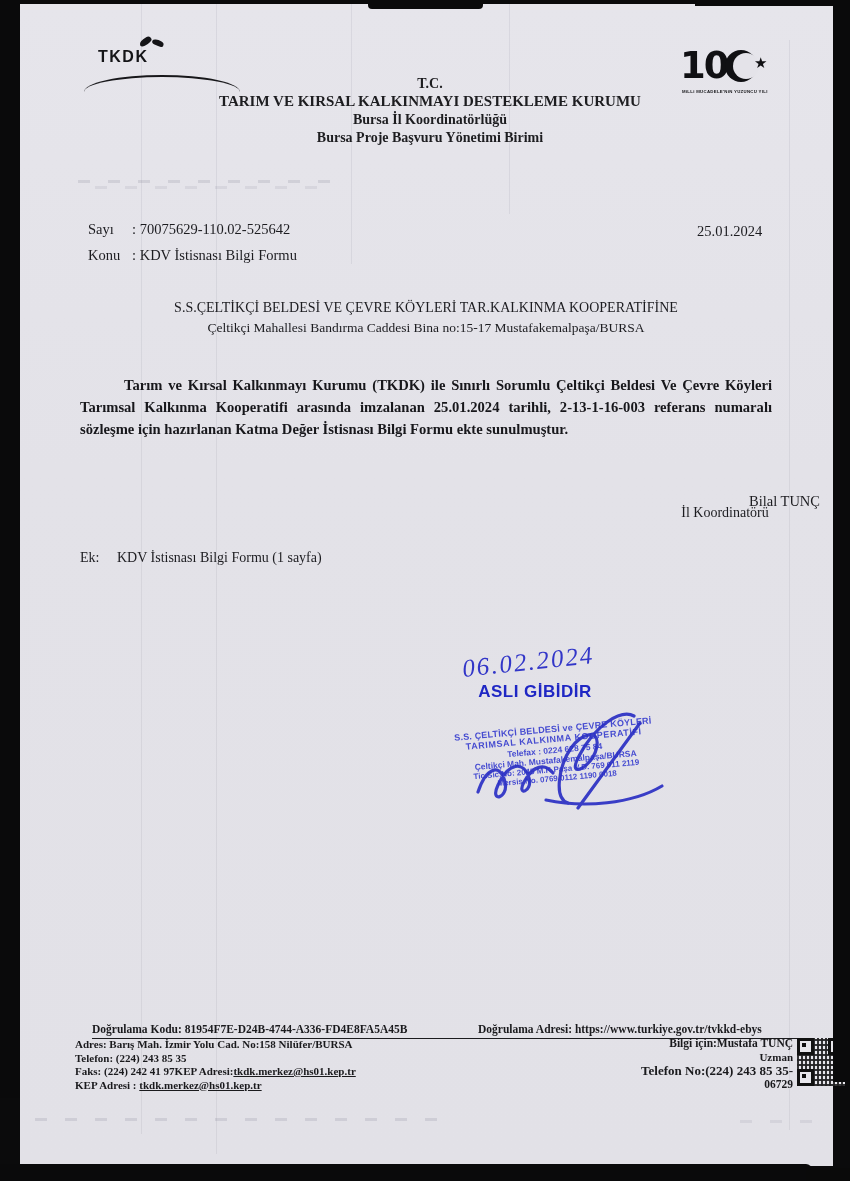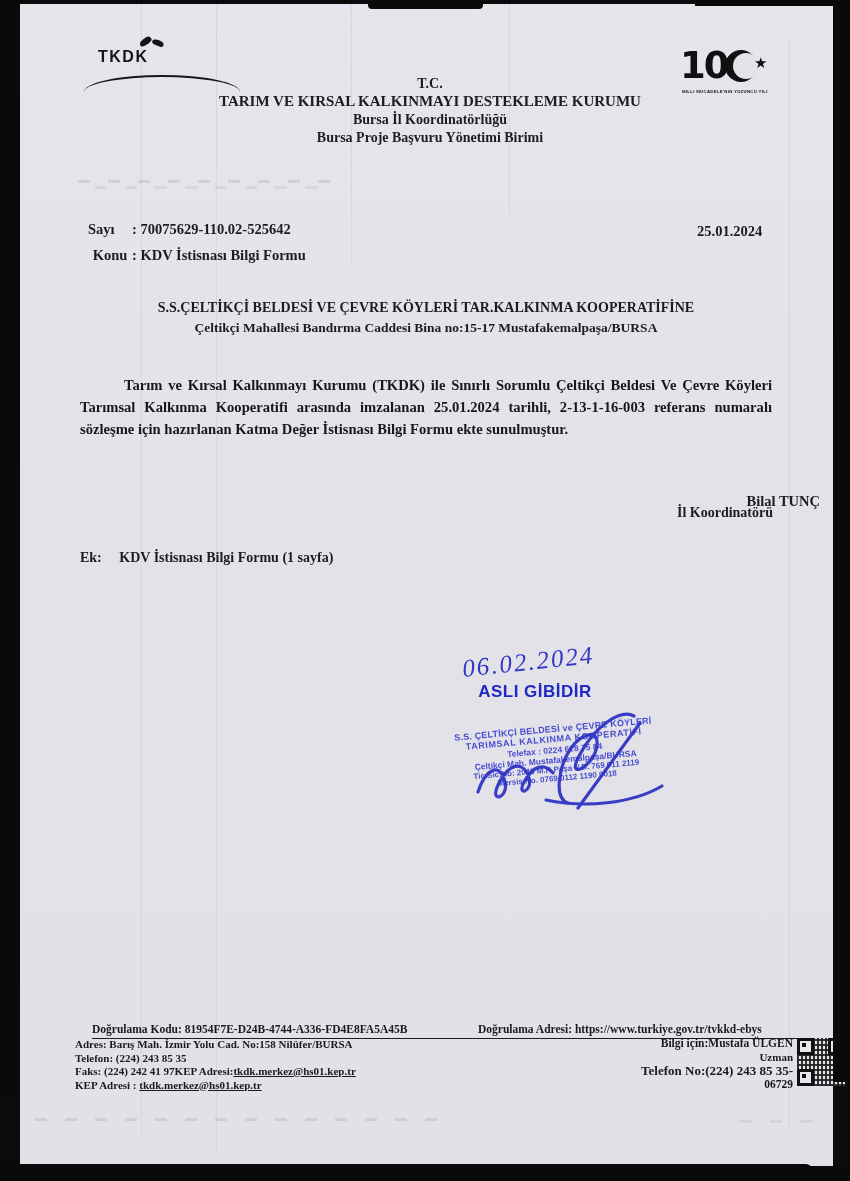--- a/index.html
+++ b/index.html
@@ -23,21 +23,21 @@
   .leaf{background:#141417;border-radius:70% 30% 70% 30%/60% 60% 40% 40%;}
   .arc{border-top:2.5px solid #17171a;border-radius:50% 50% 0 0/100% 100% 0 0;}
   
   .c100{font-family:"DejaVu Sans",sans-serif;font-weight:bold;font-size:37px;color:#101013;
         letter-spacing:-2px;line-height:1;}
   .crescent{width:32px;height:32px;border-radius:50%;background:#101013;}
   .crescent .cut{position:absolute;left:8px;top:3px;width:26px;height:26px;border-radius:50%;background:#e4e3e9;}
   .c100-cap{font-family:"Liberation Sans",sans-serif;font-weight:bold;font-size:6px;color:#17171a;
             transform:scale(0.72);transform-origin:left top;white-space:nowrap;letter-spacing:.4px;}
   
-  .doc{font-weight:bold;color:#1c1c20;}
+  .doc{font-weight:normal;color:#1c1c20;}
   .para{font-size:14.6px;line-height:22px;text-align:justify;text-indent:44px;color:#17171b;font-weight:bold;}
   .hand{font-style:italic;font-size:25px;letter-spacing:2px;color:#3236c8;}
   .asli{font-family:"Liberation Sans",sans-serif;font-weight:bold;font-size:17px;color:#1f27c4;letter-spacing:.5px;}
   .stamp{font-family:"Liberation Sans",sans-serif;font-weight:bold;color:#3a40cf;text-align:center;
          transform:rotate(-5deg);opacity:.92;}
   .stamp .s1{font-size:9px;letter-spacing:.2px;}
   .stamp .s2{font-size:9px;letter-spacing:.6px;}
   .stamp .s3{font-size:8.5px;margin-top:1px;}
   .stamp .s4{font-size:8.5px;}
   .stamp .s5{font-size:8px;}
@@ -91,21 +91,21 @@
   </div>
 
   <div class="abs hdr" style="left:180px;top:76px;width:500px;font-size:14px;">T.C.</div>
   <div class="abs hdr" style="left:180px;top:112px;width:500px;font-size:14px;">Bursa İl Koordinatörlüğü</div>
   <div class="abs hdr" style="left:120px;top:93px;width:620px;font-size:15px;">TARIM VE KIRSAL KALKINMAYI DESTEKLEME KURUMU</div>
   <div class="abs hdr" style="left:180px;top:130px;width:500px;font-size:14px;">Bursa Proje Başvuru Yönetimi Birimi</div>
 
   <div class="abs doc" style="left:88px;top:221px;font-size:14.5px;">
     <span style="display:inline-block;width:44px;">Sayı</span><span>: 70075629-110.02-525642</span>
   </div>
-  <div class="abs doc" style="left:88px;top:247px;font-size:14.5px;text-align:center;">
+  <div class="abs doc" style="left:88px;top:247px;font-size:14.5px;">
     <span style="display:inline-block;width:44px;">Konu</span><span>: KDV İstisnası Bilgi Formu</span>
   </div>
   <div class="abs doc" style="left:697px;top:223px;font-size:14.5px;">25.01.2024</div>
 
   <div class="abs doc" style="left:80px;top:300px;width:692px;text-align:center;font-size:14px;">S.S.ÇELTİKÇİ BELDESİ VE ÇEVRE KÖYLERİ TAR.KALKINMA KOOPERATİFİNE</div>
   <div class="abs doc" style="left:80px;top:320px;width:692px;text-align:center;font-size:13.5px;">Çeltikçi Mahallesi Bandırma Caddesi Bina no:15-17 Mustafakemalpaşa/BURSA</div>
 
   <div class="abs para" style="left:80px;top:374px;width:692px;">Tarım ve Kırsal Kalkınmayı Kurumu (TKDK) ile  Sınırlı Sorumlu Çeltikçi Beldesi Ve Çevre Köyleri Tarımsal Kalkınma Kooperatifi arasında imzalanan 25.01.2024 tarihli, 2-13-1-16-003 referans numaralı sözleşme için hazırlanan Katma Değer İstisnası Bilgi Formu ekte sunulmuştur.</div>
 
   <div class="abs doc" style="left:630px;top:485px;width:190px;text-align:right;font-size:14.5px;margin-top:8px;">Bilal TUNÇ</div>
@@ -148,21 +148,21 @@
     </div>
     <div class="f-sm">
       <span>KEP Adresi : </span><span class="u">tkdk.merkez@hs01.kep.tr</span>
     </div>
   </div>
 
   <div class="abs f-rule" style="left:478px;top:1019px;width:370px;">
     <span class="f-md">Doğrulama Adresi: https://www.turkiye.gov.tr/tvkkd-ebys</span>
   </div>
   <div class="abs" style="left:500px;top:1037px;width:293px;text-align:right;">
-    <div class="f-sm" style="font-size:11.5px;">Bilgi için:Mustafa ÜLGEN</div>
+    <div class="f-sm" style="font-size:11.5px;">Bilgi için:Mustafa TUNÇ</div>
     <div class="f-sm">Uzman</div>
     <div class="f-sm" style="font-size:13px;">Telefon No:(224) 243 85 35-</div>
     <div class="f-sm" style="font-size:11.5px;">06729</div>
   </div>
 
   <div class="abs qr" style="left:797px;top:1038px;width:48px;height:48px;">
     <div class="noise"></div>
     <div class="finder" style="left:0;top:0;"></div>
     <div class="finder" style="right:0;top:0;"></div>
     <div class="finder" style="left:0;bottom:0;"></div>

